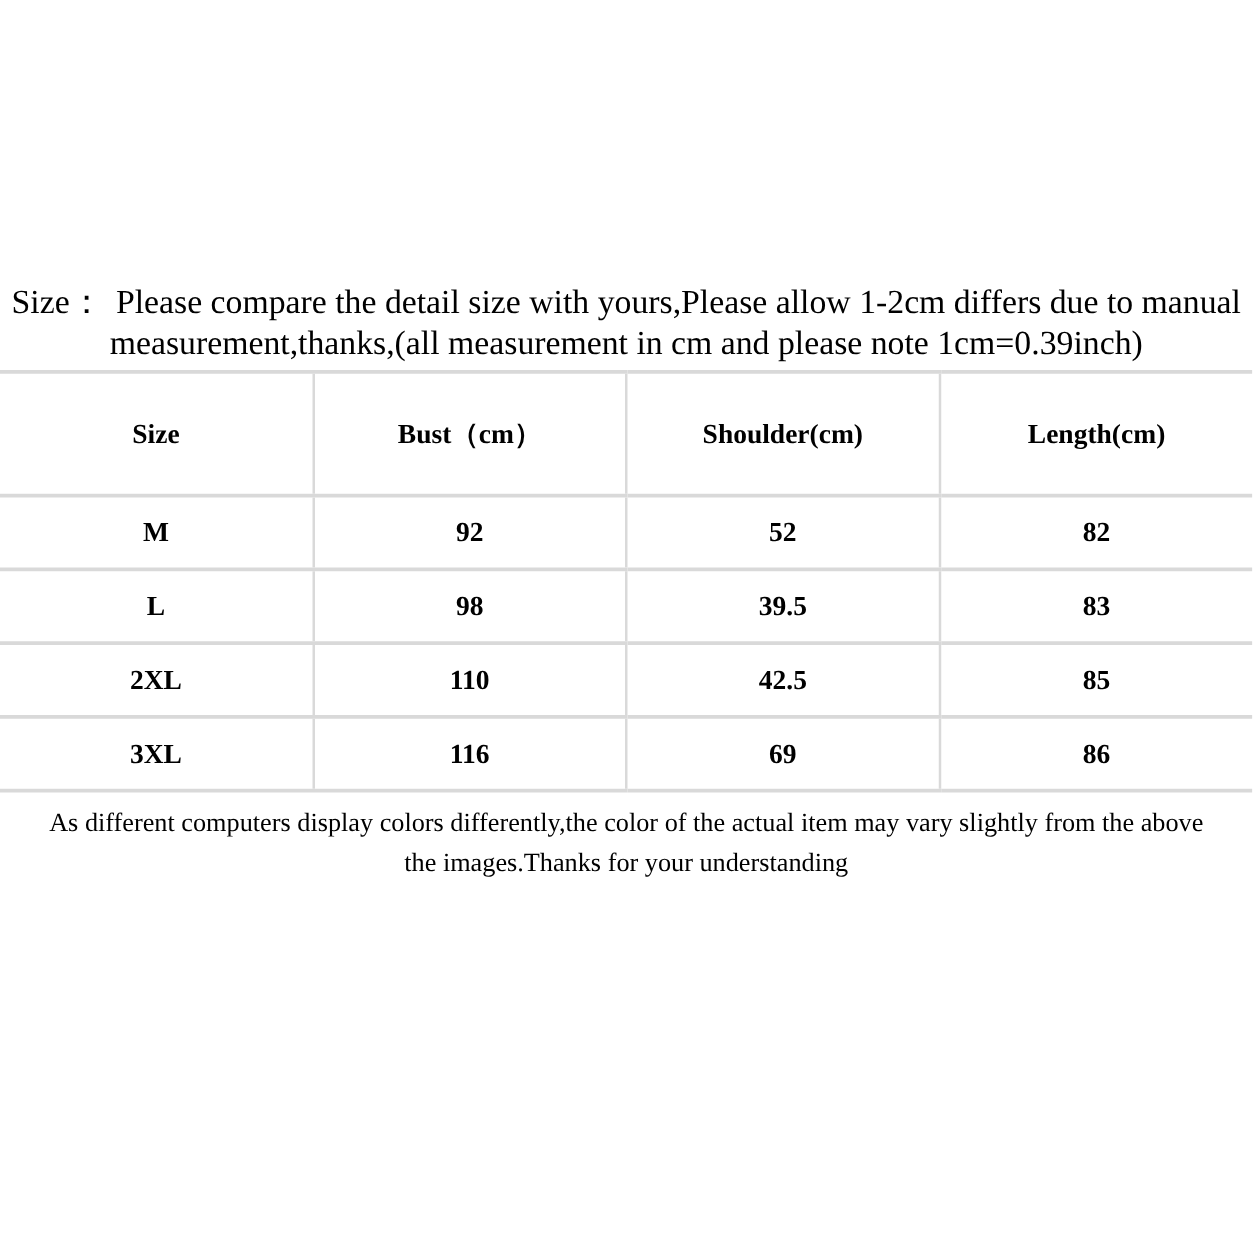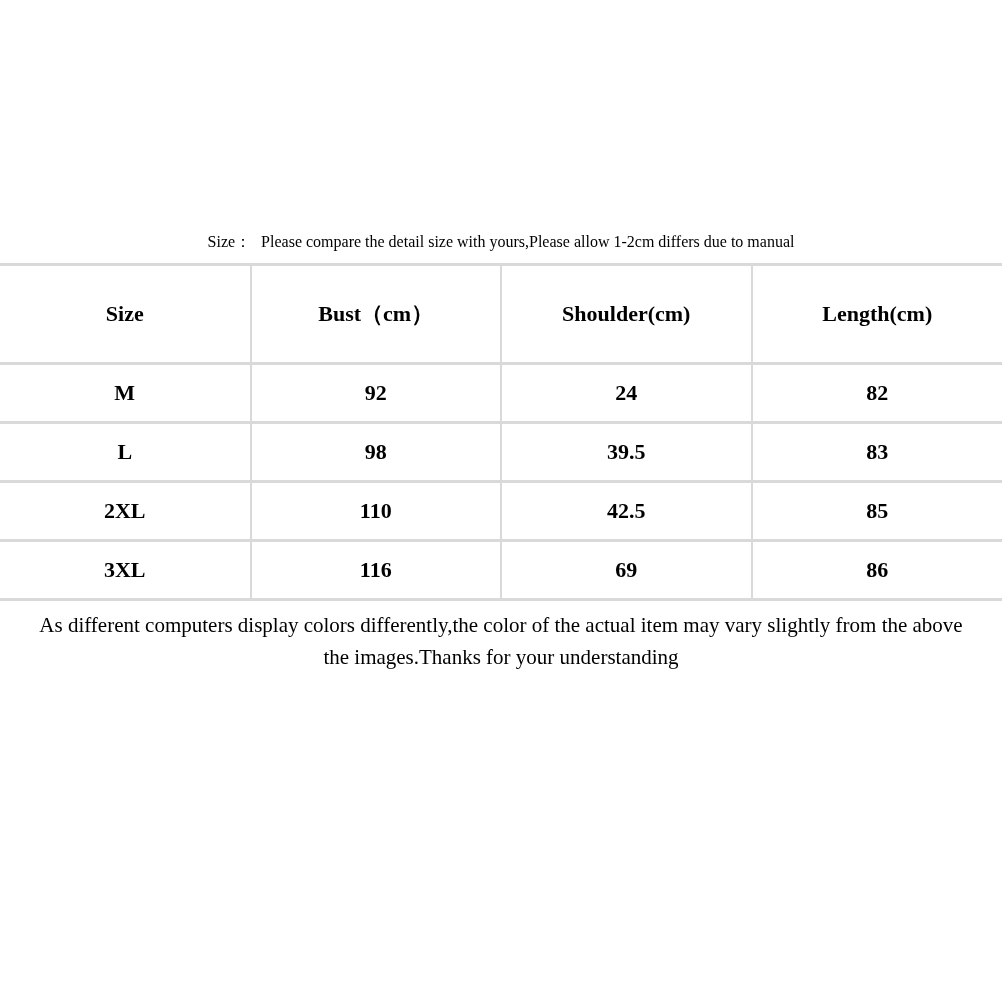--- a/index.html
+++ b/index.html
@@ -8,21 +8,21 @@
     height: 1002px;
     background: #ffffff;
     color: #000000;
     font-family: "Liberation Serif", "DejaVu Serif", serif;
     position: relative;
     overflow: hidden;
   }
   .notice {
     padding-top: 225px;
     text-align: center;
-    font-size: 16px;
+    font-size: 27px;
     line-height: 33px;
   }
   .notice .line { white-space: nowrap; }
   .notice-label { margin-right: 10px; }
   table.size-table {
     width: 100%;
     border-collapse: collapse;
     table-layout: fixed;
     margin-top: 5px;
     text-align: center;
@@ -53,36 +53,37 @@
   }
   .disclaimer .line { white-space: nowrap; }
 </style>
 </head>
 <body>
 
 <div class="page">
 
   <div class="notice">
     <div class="line"><span class="notice-label">Size：</span><span>Please compare the detail size with yours,Please allow 1-2cm differs due to manual</span></div>
+    <div class="line">measurement,thanks,(all measurement in cm and please note 1cm=0.39inch)</div>
   </div>
 
   <table class="size-table">
     <thead>
       <tr>
         <th>Size</th>
         <th>Bust（cm）</th>
         <th>Shoulder(cm)</th>
         <th>Length(cm)</th>
       </tr>
     </thead>
     <tbody>
       <tr>
         <td>M</td>
         <td>92</td>
-        <td>24</td>
+        <td>52</td>
         <td>82</td>
       </tr>
       <tr>
         <td>L</td>
         <td>98</td>
         <td>39.5</td>
         <td>83</td>
       </tr>
       <tr>
         <td>2XL</td>

